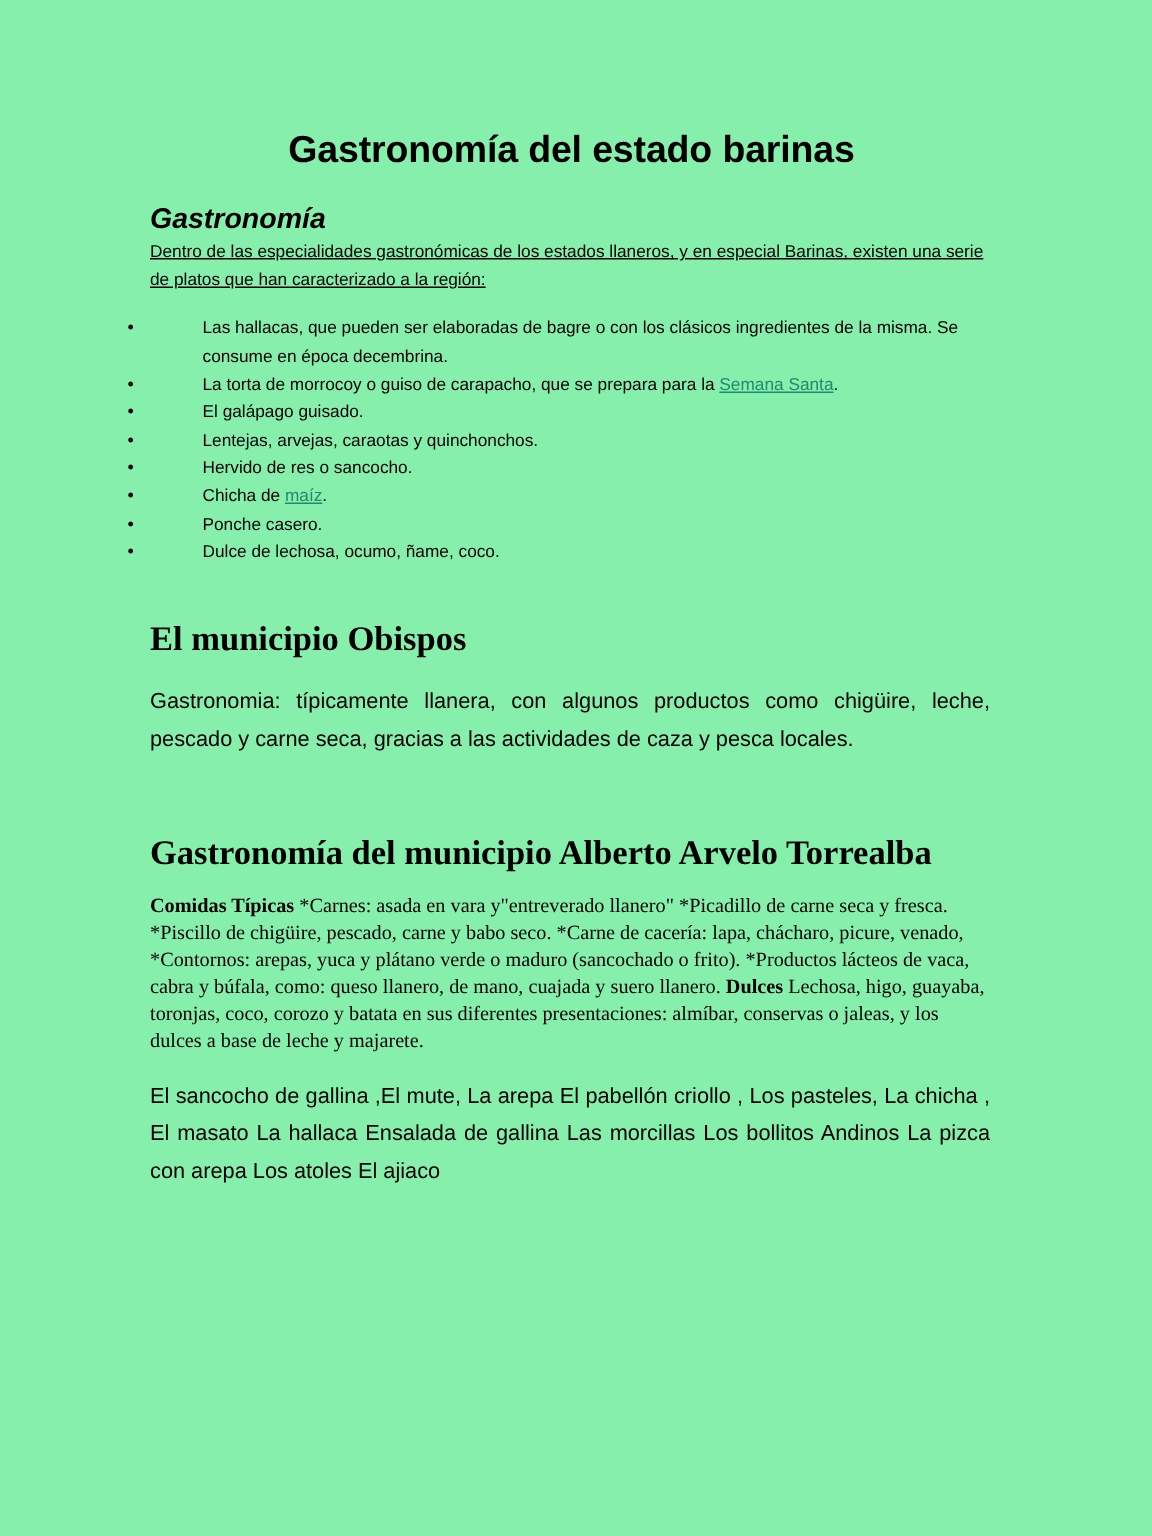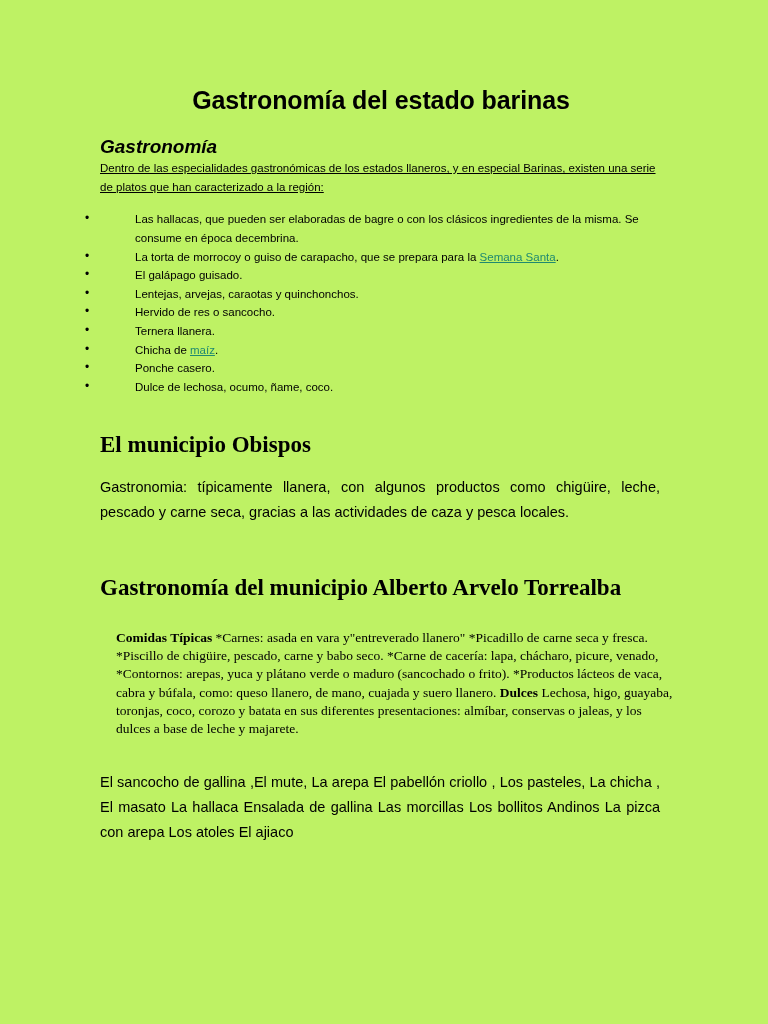--- a/index.html
+++ b/index.html
@@ -12,21 +12,21 @@
     width: 768px;
     height: 1024px;
     font-family: "Liberation Sans", sans-serif;
     color: #000000;
     overflow: hidden;
   }
   .page {
     position: relative;
     width: 768px;
     height: 1024px;
-    background: #bef264;
+    background: #86efac;
     box-sizing: border-box;
     padding: 0;
   }
   .content {
     position: absolute;
     left: 100px;
     top: 0;
     width: 562px;
   }
 
@@ -82,21 +82,21 @@
     width: 560px;
   }
   .body-just-last {
     text-align: justify;
   }
   .body-serif {
     font-family: "Liberation Serif", serif;
     font-size: 13.5px;
     line-height: 1.34;
     text-align: left;
-    margin: 16px;
+    margin: 0;
     padding-top: 11px;
     width: 562px;
   }
   .body-serif b { font-weight: bold; }
 
   
   .bullets {
     list-style: none;
     margin: 0;
     padding: 0;
@@ -137,21 +137,20 @@
 
 
     <p class="body-small" style="padding-top:0;text-decoration:underline;">Dentro de las especialidades gastronómicas de los estados llaneros, y en especial Barinas, existen una serie de platos que han caracterizado a la región:</p>
 
     <ul class="bullets" id="bullet-list">
         <li><span>Las hallacas, que pueden ser elaboradas de bagre o con los clásicos ingredientes de la misma. Se consume en época decembrina.</span></li>
         <li><span>La torta de morrocoy o guiso de carapacho, que se prepara para la </span><a class="doclink" href="#" style="color: rgb(31, 138, 112);">Semana Santa</a><span>.</span></li>
         <li><span>El galápago guisado.</span></li>
         <li><span>Lentejas, arvejas, caraotas y quinchonchos.</span></li>
         <li><span>Hervido de res o sancocho.</span></li>
-        <li><span>Ternera llanera.</span></li>
         <li><span>Chicha de </span><a class="doclink" href="#" style="color: rgb(31, 138, 112);">maíz</a><span>.</span></li>
         <li><span>Ponche casero.</span></li>
         <li><span>Dulce de lechosa, ocumo, ñame, coco.</span></li>
       </ul>
 
     <h2 class="section-heading sh-obispos">El municipio Obispos</h2>
 
     <p class="body-just">Gastronomia: típicamente llanera, con algunos productos como chigüire, leche, pescado y carne seca, gracias a las actividades de caza y pesca locales.</p>
 
     <h2 class="section-heading sh-alberto">Gastronomía del municipio Alberto Arvelo Torrealba</h2>

